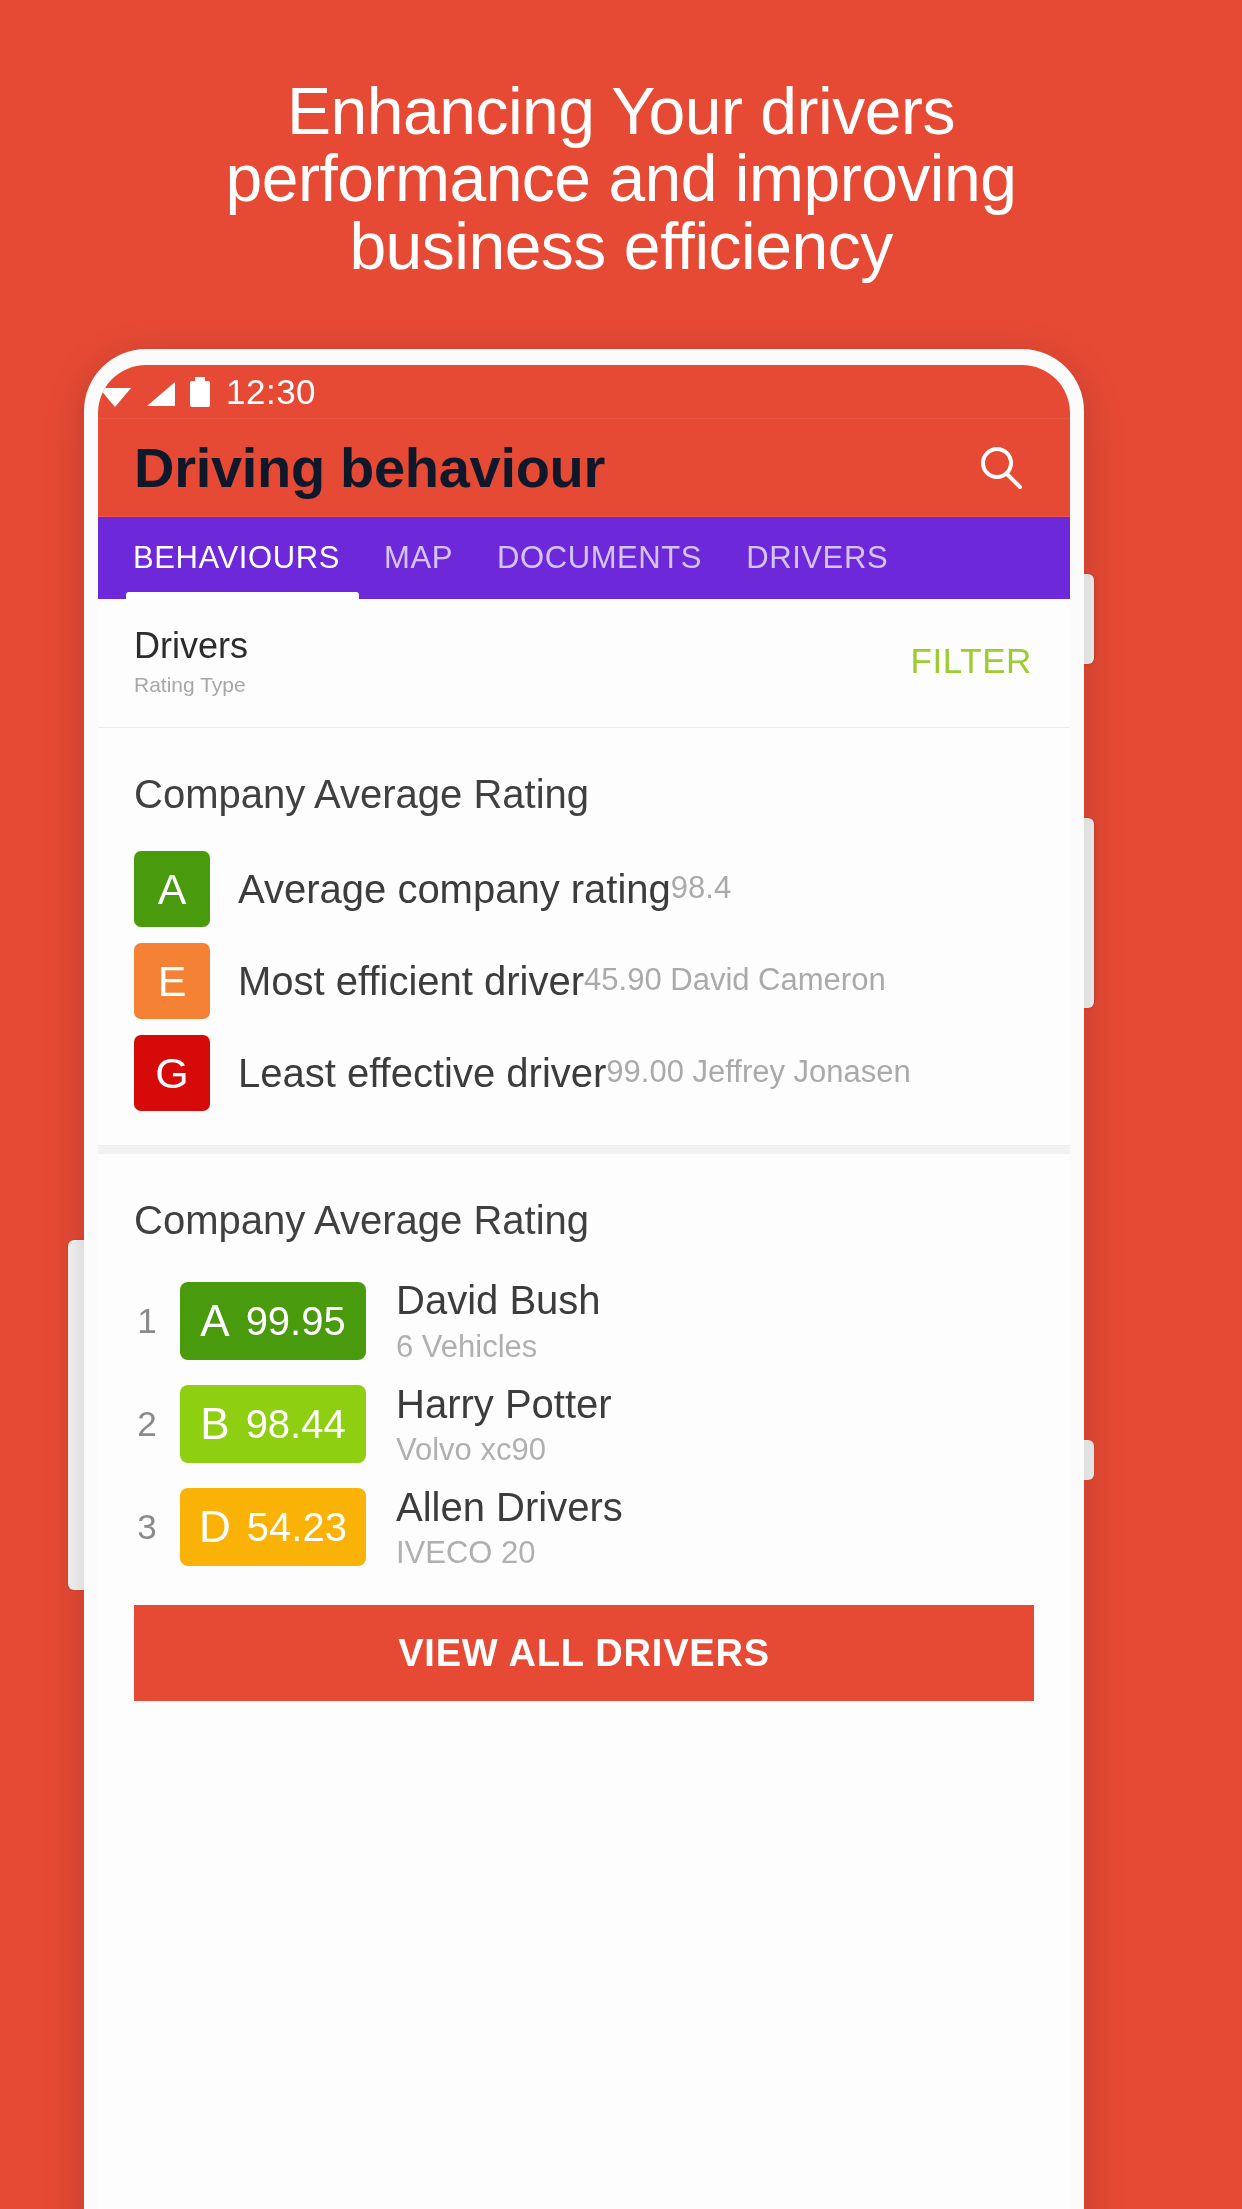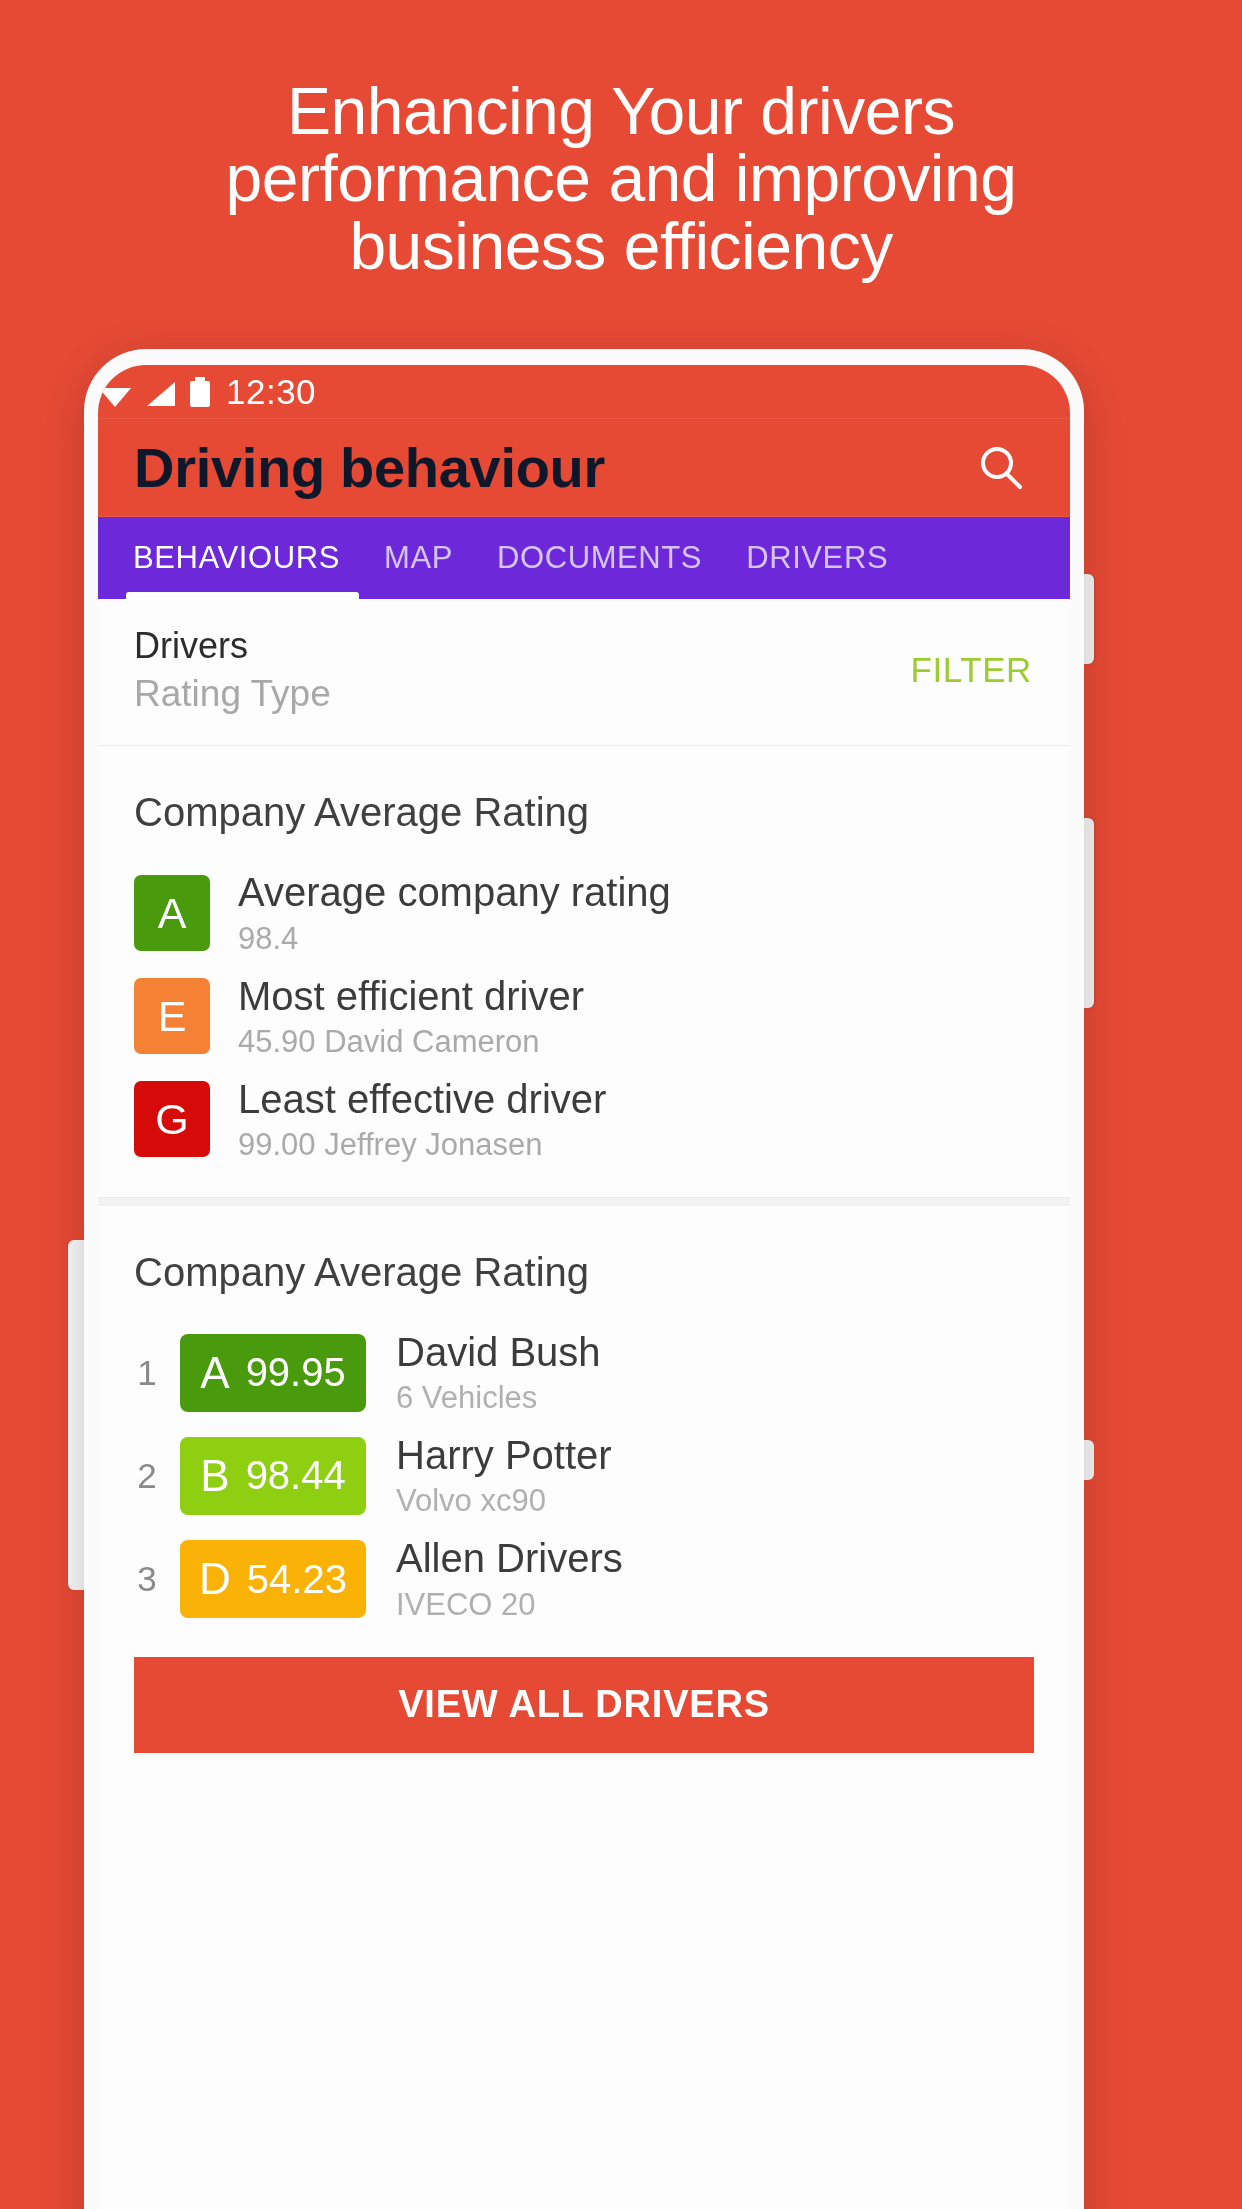--- a/index.html
+++ b/index.html
@@ -101,36 +101,36 @@
 
   .card{ background:#fdfdfd; }
   .divider{ height:1px; background:#ececec; }
   .gap{ height:8px; background:#f2f2f2; }
 
   .filter-row{
     display:flex; align-items:center; justify-content:space-between;
     padding:26px 38px 30px 36px;
   }
   .fr-main{ font-size:36px; color:#2c2c2c; line-height:1.18; }
-  .fr-sub{ font-size:37px; color:#a8a8a8; margin-top:6px; }
+  .fr-sub{ font-size:21px; color:#a8a8a8; margin-top:6px; }
   .filter-link{ color:#9ccc31; font-size:35px; font-weight:400; letter-spacing:.6px; }
 
   .section-title{
     font-size:40px; color:#404040; padding:44px 36px 26px 36px;
   }
 
   .srow{
     display:flex; align-items:center; padding:8px 36px 8px 36px; gap:28px;
   }
   .grade-sq{
     width:76px; height:76px; border-radius:7px; flex:0 0 auto;
     display:flex; align-items:center; justify-content:center;
     color:#ffffff; font-size:43px; font-weight:400;
   }
-  .srow-txt{ display:flex; flex-direction:column; }
+  .srow-txt{ display:flex; flex-direction:row; }
   .srow-t{ font-size:40px; color:#3c3c3c; line-height:1.18; }
   .srow-s{ font-size:31px; color:#aaaaaa; margin-top:4px; }
 
   .pad-bot-26{ height:26px; }
 
   .drow{
     display:flex; align-items:center; padding:8px 36px 8px 36px; gap:20px;
   }
   .rank{ font-size:35px; color:#8a8a8a; width:26px; text-align:center; flex:0 0 auto; }
   .grade-pill{

